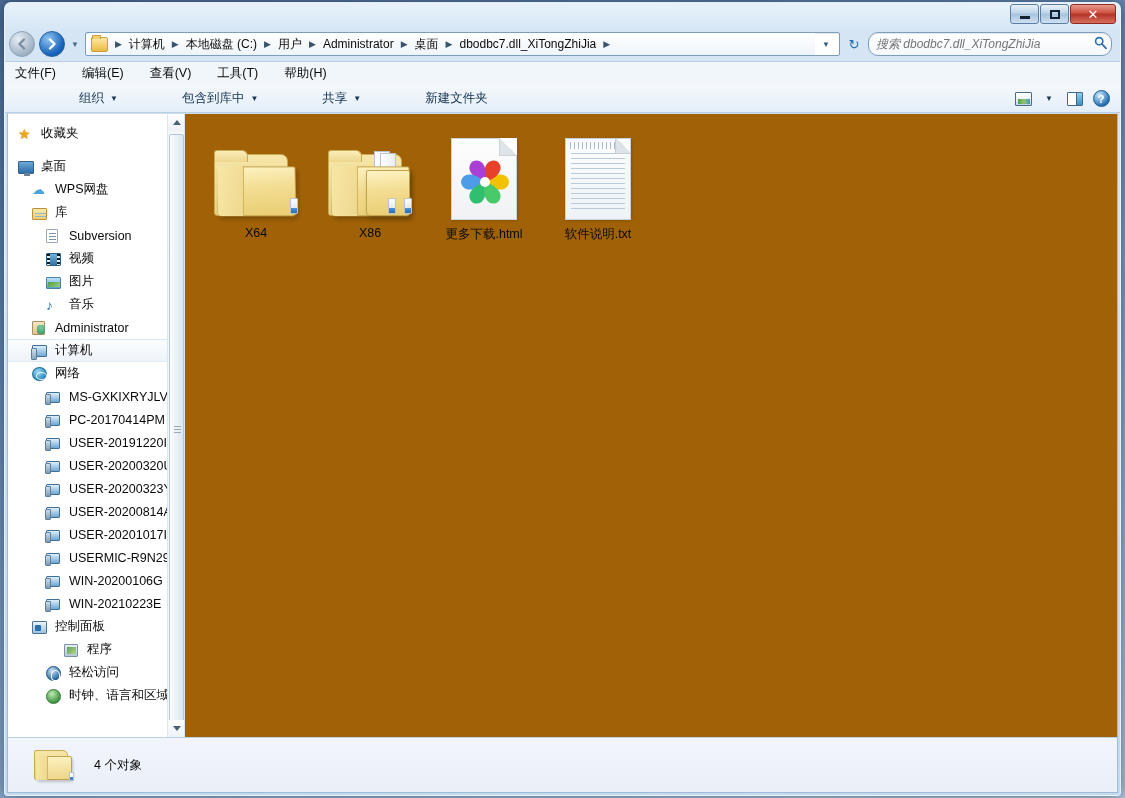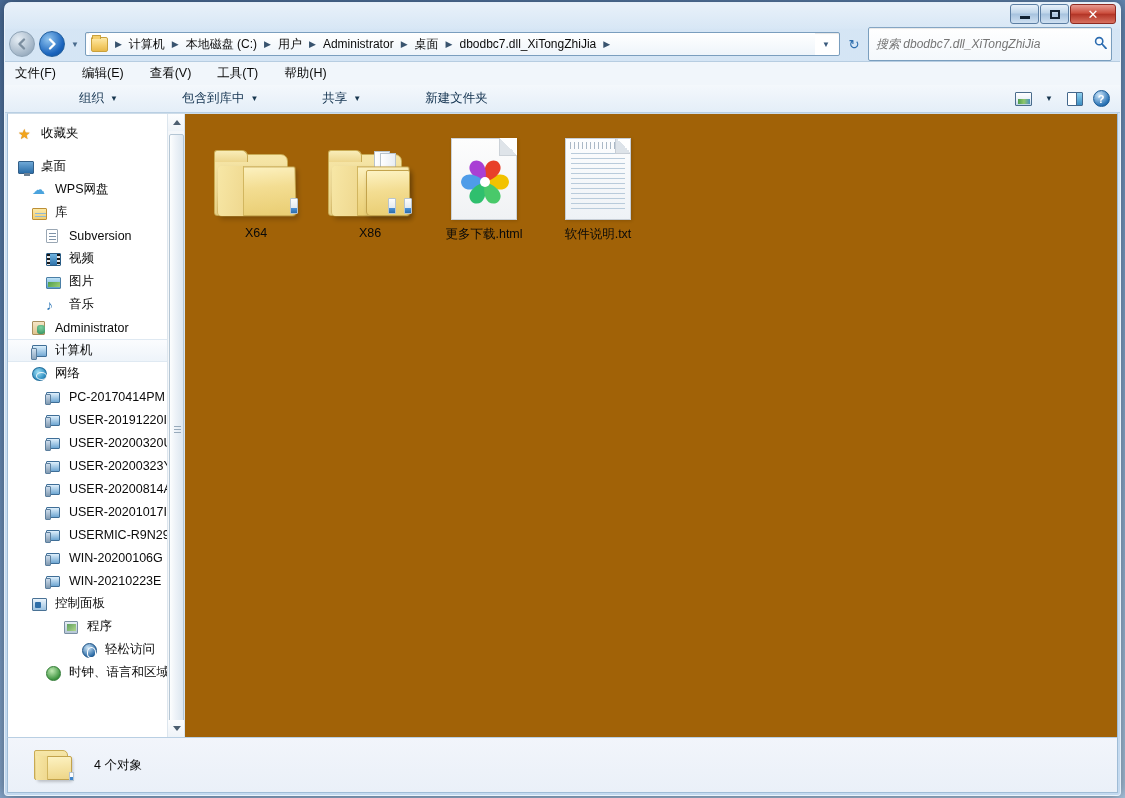--- a/index.html
+++ b/index.html
@@ -131,24 +131,24 @@
   }
   .addr-drop {
     flex: 0 0 auto; font-size: 8px; color: #3a5a7c; padding: 0 7px; cursor: pointer;
   }
   .refresh {
     flex: 0 0 auto; width: 20px; text-align:center; color:#2f6fae; font-size:13px; cursor:pointer;
   }
 
   .search-field {
     flex: 0 0 244px;
-    height: 34px;
+    height: 24px;
     background: linear-gradient(180deg,#ffffff 0%, #f4f8fc 100%);
     border: 1px solid #7a9ebe;
-    border-radius: 2px;
+    border-radius: 10px;
     display: flex; align-items: center;
     padding: 0 4px 0 7px;
     box-shadow: inset 0 1px 1px rgba(0,0,0,0.10);
   }
   .search-field input {
     flex: 1 1 auto; border: none; outline: none; background: transparent;
     font-family: inherit; font-size: 12px; font-style: italic; color: #55575a;
     min-width: 0;
   }
   .search-ico { color: #2c6cb0; font-size: 13px; flex: 0 0 auto; }
@@ -688,20 +688,26 @@
           <div class="sb-row" style="padding-left: 24px;">
             <span class="sb-ico">
               <span class="i-network" style="position: absolute;"></span>
             </span>
             <span class="lbl">网络</span>
           </div>
           <div class="sb-row" style="padding-left: 38px;">
             <span class="sb-ico">
               <span class="i-pc" style="position: absolute;"></span>
             </span>
+            <span class="lbl">MS-GXKIXRYJLV</span>
+          </div>
+          <div class="sb-row" style="padding-left: 38px;">
+            <span class="sb-ico">
+              <span class="i-pc" style="position: absolute;"></span>
+            </span>
             <span class="lbl">PC-20170414PM</span>
           </div>
           <div class="sb-row" style="padding-left: 38px;">
             <span class="sb-ico">
               <span class="i-pc" style="position: absolute;"></span>
             </span>
             <span class="lbl">USER-20191220I</span>
           </div>
           <div class="sb-row" style="padding-left: 38px;">
             <span class="sb-ico">
@@ -750,21 +756,21 @@
               <span class="i-cpanel" style="position: absolute;"></span>
             </span>
             <span class="lbl">控制面板</span>
           </div>
           <div class="sb-row" style="padding-left: 56px;">
             <span class="sb-ico">
               <span class="i-prog" style="position: absolute;"></span>
             </span>
             <span class="lbl">程序</span>
           </div>
-          <div class="sb-row" style="padding-left: 38px; margin-left: 36px;">
+          <div class="sb-row" style="padding-left: 38px;">
             <span class="sb-ico">
               <span class="i-ease" style="position: absolute;"></span>
             </span>
             <span class="lbl">轻松访问</span>
           </div>
           <div class="sb-row" style="padding-left: 38px;">
             <span class="sb-ico">
               <span class="i-clock" style="position: absolute;"></span>
             </span>
             <span class="lbl">时钟、语言和区域</span>

